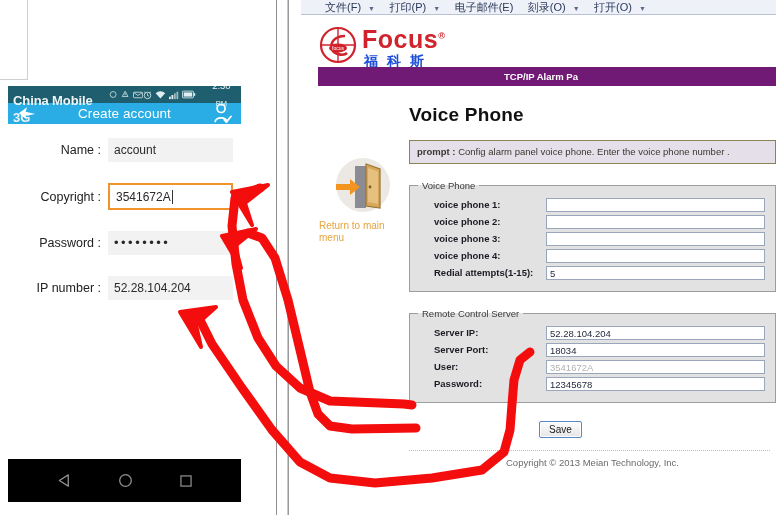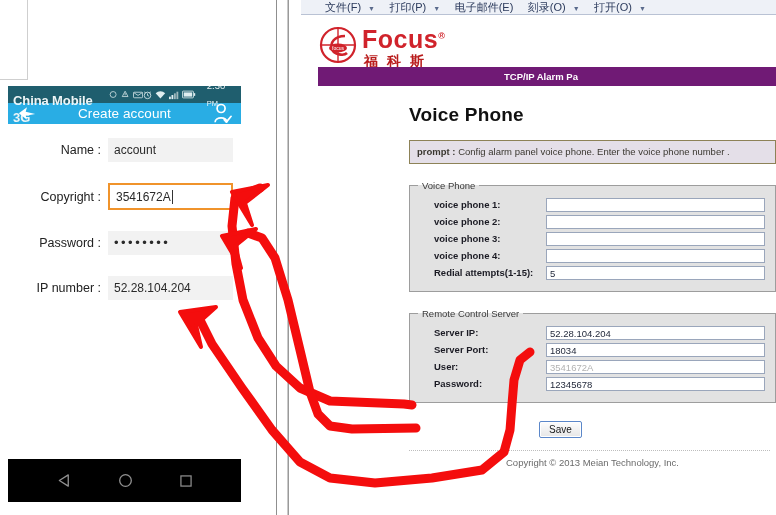--- a/index.html
+++ b/index.html
@@ -50,21 +50,21 @@
   .page{
     position:absolute;left:12px;top:16px;right:0;bottom:0;
     background:#ffffff;overflow:hidden;
   }
 
   
   .logo-wrap{position:absolute;left:17px;top:6px;width:190px;height:46px;}
   .logo-mark{position:absolute;left:0;top:3px;width:40px;height:40px;}
   .logo-text{position:absolute;left:44px;top:2px;font-size:25px;font-weight:bold;color:#d0232b;letter-spacing:.5px;line-height:25px;font-family:"Liberation Sans",sans-serif;}
   .logo-reg{font-size:9px;vertical-align:super;}
-  .logo-cn{position:absolute;left:46px;top:32px;font-size:14px;color:#b91c1c;letter-spacing:9px;font-weight:bold;line-height:14px;}
+  .logo-cn{position:absolute;left:46px;top:32px;font-size:14px;color:#1d4ed8;letter-spacing:9px;font-weight:bold;line-height:14px;}
 
   .red-banner{
     position:absolute;left:17px;top:51px;right:0;height:19px;
     background:#701a75;
     color:#ffffff;
     font-size:9.5px;font-weight:bold;
     line-height:19px;
     text-align:center;
     padding-right:12px;
     box-sizing:border-box;
@@ -160,21 +160,21 @@
   .statusbar{
     height:17px;background:#1f5e6e;color:#e8f2f4;
     font-size:9.5px;line-height:17px;
     display:flex;align-items:center;
     padding:0 5px;box-sizing:border-box;
   }
   .sb-left{display:flex;align-items:center;gap:4px;}
   .sb-carrier{font-size:13px;font-weight:bold;letter-spacing:-.1px;color:#eef5f6;margin-top:29px;}
   .sb-spacer{flex:1 1 auto;}
   .sb-right{display:flex;align-items:center;gap:3px;}
-  .sb-time{font-size:9.5px;color:#eef5f6;margin-left:8px;}
+  .sb-time{font-size:9.5px;color:#eef5f6;margin-left:8px;text-align:center;}
   .sb-time .ampm{font-size:7.5px;}
 
   .appbar{
     height:21px;background:#29ade4;
     display:flex;align-items:center;
     padding:0 9px;box-sizing:border-box;color:#fff;
   }
   .appbar-title{flex:1 1 auto;text-align:center;font-size:13.5px;color:#fff;line-height:27px;letter-spacing:.1px;}
 
   .form{padding:14px 8px 0 8px;}
@@ -254,20 +254,33 @@
             <text x="20" y="25" font-size="5" fill="#fff" text-anchor="middle" font-family="Liberation Sans, sans-serif">focus</text>
           </svg>
           <div class="logo-text"><span>Focus</span><span class="logo-reg">®</span></div>
           <div class="logo-cn">福科斯</div>
         </div>
 
         <div class="red-banner">
           <span>TCP/IP Alarm Pa</span>
         </div>
 
+        <div class="side-nav">
+          <div class="door-icon">
+            <div class="door-circle"></div>
+            <svg viewBox="0 0 62 62" width="62" height="62" style="position:absolute;left:0;top:0;">
+              <rect x="27" y="10" width="11" height="42" fill="#8b8b93"></rect>
+              <polygon points="38,8 52,13 52,52 38,50" fill="#d7a85a" stroke="#9a7430" stroke-width="1.2"></polygon>
+              <polygon points="40,12 50,15.5 50,48 40,46" fill="#e6c07f"></polygon>
+              <circle cx="42" cy="31" r="1.4" fill="#7a5a20"></circle>
+              <path d="M8 28 L22 28 L22 23 L32 31 L22 39 L22 34 L8 34 Z" fill="#f2941f"></path>
+            </svg>
+          </div>
+          <div class="return-label">Return to main menu</div>
+        </div>
 
         <div class="content">
           <div class="page-title">Voice Phone</div>
 
           <div class="prompt-box">
             <b>prompt : </b><span>Config alarm panel voice phone. Enter the voice phone number .</span>
           </div>
 
           <fieldset class="group">
             <legend>Voice Phone</legend>

